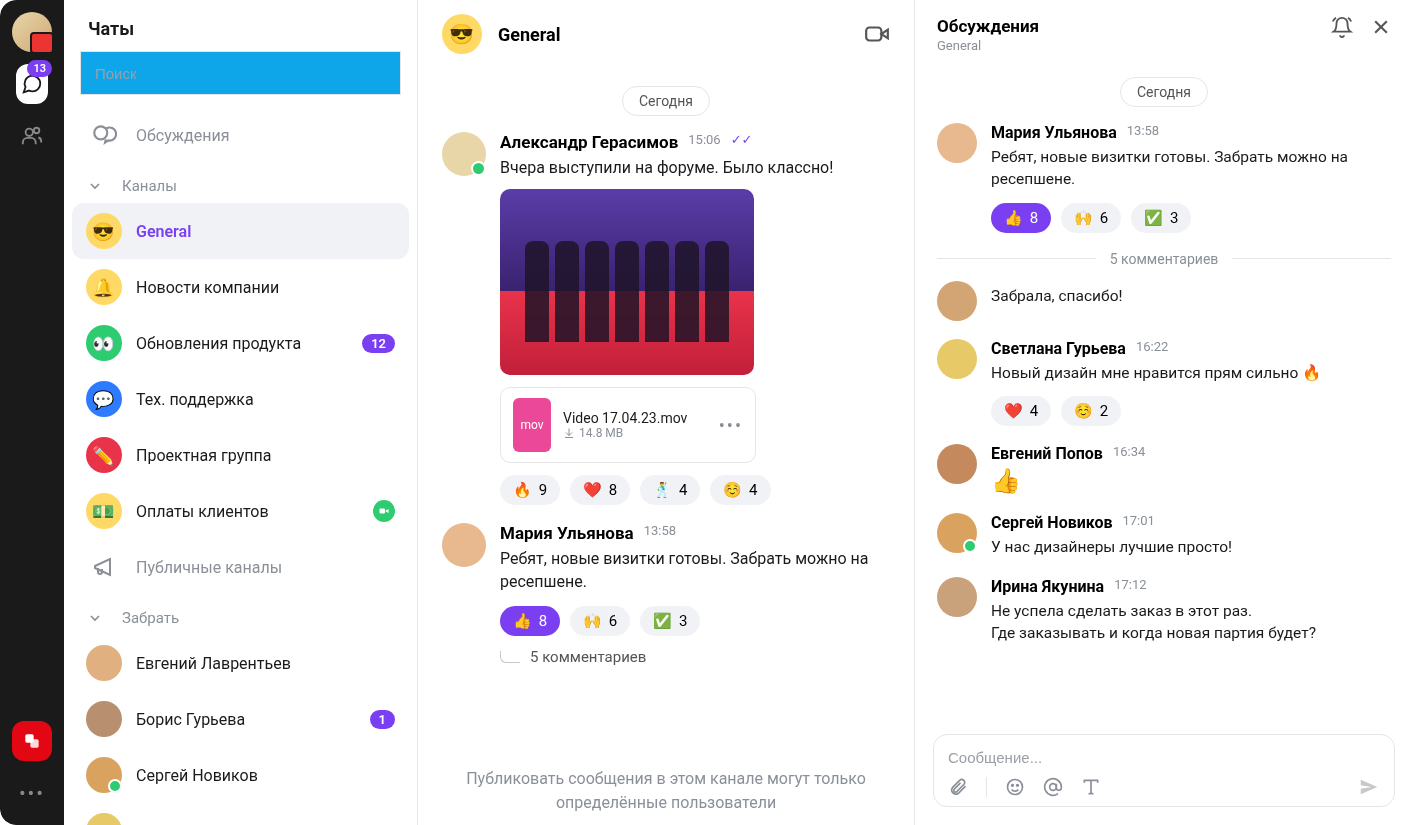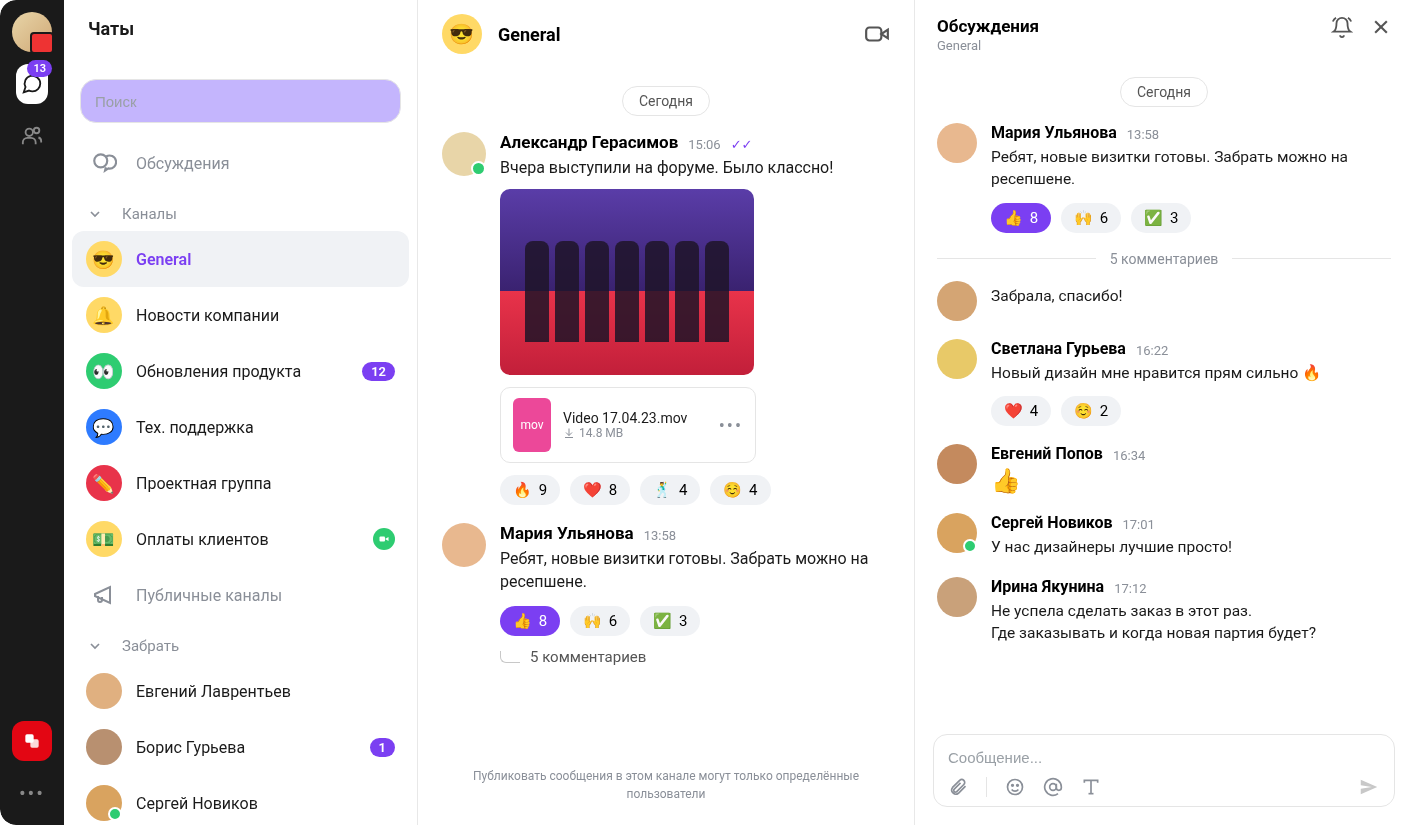--- a/index.html
+++ b/index.html
@@ -10,21 +10,21 @@
 .rail-btn { width: 32px; height: 40px; border-radius: 12px; display: flex; align-items: center; justify-content: center; color: #888; cursor: pointer; position: relative; }
 .rail-btn.active { background: #fff; color: #1a1a1a; }
 .rail-badge { position: absolute; top: -4px; right: -4px; background: #7b3ff2; color: #fff; font-size: 11px; font-weight: 600; padding: 2px 6px; border-radius: 10px; }
 .rail-spacer { flex: 1; }
 .rail-red { width: 40px; height: 40px; border-radius: 12px; background: #e30613; display: flex; align-items: center; justify-content: center; }
 .rail-dots { color: #888; font-size: 20px; letter-spacing: 2px; }
 
 .sidebar { width: 354px; border-right: 1px solid #e8e8e8; display: flex; flex-direction: column; background: #fff; }
 .sidebar-hdr { padding: 18px 24px 12px; font-size: 18px; font-weight: 700; color: #1a1a1a; }
 .search-wrap { padding: 0 16px 12px; }
-.search { width: 100%; height: 44px; border-radius: 16px; border: 1px solid #e5e5e5; padding: 0 14px; font-size: 15px; background: #c4b5fd; color: #333; margin-top: 28px; }
+.search { width: 100%; height: 44px; border-radius: 0; border: 1px solid #e5e5e5; padding: 0 14px; font-size: 15px; background: #0ea5e9; color: #333; }
 .search::placeholder { color: #9aa0a6; }
 .sb-item { display: flex; align-items: center; gap: 14px; padding: 10px 22px; cursor: pointer; color: #1a1a1a; font-size: 16px; position: relative; }
 .sb-item .ico { width: 36px; height: 36px; border-radius: 50%; display: flex; align-items: center; justify-content: center; font-size: 18px; flex-shrink: 0; position: relative; }
 .sb-item.muted { color: #8a8f98; }
 .sb-section { display: flex; align-items: center; gap: 18px; padding: 14px 22px 8px; color: #8a8f98; font-size: 15px; cursor: pointer; }
 .sb-section .chev { width: 18px; }
 .sb-active { background: #f0f2f5; border-radius: 12px; margin: 0 8px; padding: 10px 14px; }
 .sb-active .label { color: #7b3ff2; font-weight: 600; }
 .badge-pill { background: #7b3ff2; color: #fff; font-size: 13px; font-weight: 600; padding: 2px 9px; border-radius: 12px; margin-left: auto; }
 .badge-green { width: 22px; height: 22px; border-radius: 50%; background: #2ecc71; display: flex; align-items: center; justify-content: center; margin-left: auto; }
@@ -37,40 +37,40 @@
 
 .main { flex: 1; display: flex; flex-direction: column; border-right: 1px solid #e8e8e8; min-width: 0; }
 .main-hdr { display: flex; align-items: center; gap: 16px; padding: 14px 24px; }
 .main-hdr .chic { width: 40px; height: 40px; border-radius: 50%; background: #ffd966; display:flex; align-items:center; justify-content:center; font-size:20px; }
 .main-hdr .title { font-size: 18px; font-weight: 700; }
 .main-hdr .cam { margin-left: auto; color: #555; cursor: pointer; }
 .messages { flex: 1; overflow-y: auto; padding: 8px 24px 12px; }
 .date-chip { display: block; margin: 10px auto 16px; width: fit-content; padding: 6px 16px; border: 1px solid #e5e5e5; border-radius: 18px; font-size: 14px; color: #555; }
 .msg { display: flex; gap: 14px; margin-bottom: 18px; }
 .msg .body { flex: 1; min-width: 0; }
-.msg .hdr { display: flex; align-items: flex-end; gap: 10px; }
+.msg .hdr { display: flex; align-items: flex-start; gap: 10px; }
 .msg .name { font-weight: 700; font-size: 17px; }
 .msg .time { color: #8a8f98; font-size: 13px; }
 .msg .checks { color: #7b3ff2; font-size: 13px; }
 .msg .text { font-size: 16px; line-height: 1.45; margin-top: 4px; color: #1a1a1a; }
 .photo { margin-top: 10px; width: 254px; height: 186px; border-radius: 10px; background: linear-gradient(180deg,#5a3da8 0%,#3a2270 55%,#e8334a 55%,#c21f3a 100%); position: relative; overflow: hidden; }
 .photo .people { position:absolute; left:10%; right:10%; top:28%; bottom:18%; display:flex; gap:6px; }
 .photo .people span { flex:1; background: rgba(30,20,40,.85); border-radius: 8px 8px 0 0; }
 .file { margin-top: 12px; display:flex; align-items:center; gap:12px; padding:10px 12px; border:1px solid #e5e5e5; border-radius:10px; width: 256px; }
 .file .ft { width:38px; height:54px; border-radius:6px; background:#ec4899; color:#fff; font-size:12px; font-weight:400; display:flex; align-items:center; justify-content:center; }
 .file .meta { flex:1; }
 .file .fn { font-size:14px; color:#1a1a1a; }
 .file .fs { font-size:12px; color:#8a8f98; display:flex; align-items:center; gap:4px; }
 .file .more { color:#8a8f98; cursor:pointer; font-size: 18px; letter-spacing: 2px; }
 .reacts { display:flex; gap:10px; margin-top:12px; flex-wrap:wrap; }
 .react { display:flex; align-items:center; gap:7px; padding:6px 13px; border-radius:18px; background:#f0f2f5; font-size:15px; cursor:pointer; }
 .react.sel { background:#7b3ff2; color:#fff; }
 .thread-link { display:flex; align-items:center; gap:10px; margin-top:12px; color:#555; font-size:15px; cursor:pointer; }
 .thread-link .ln { width:20px; height:12px; border-left:1px solid #c8c8c8; border-bottom:1px solid #c8c8c8; border-radius:0 0 0 6px; }
-.footer-note { text-align:center; color:#8a8f98; font-size:12px; padding: 10px 40px 22px; line-height:1.5; }
+.footer-note { text-align:center; color:#8a8f98; font-size:16px; padding: 10px 40px 10px; line-height:1.5; }
 
 .thread { width: 498px; display:flex; flex-direction:column; }
 .thread-hdr { display:flex; align-items:flex-start; padding:16px 22px 10px; gap:12px; }
 .thread-hdr .tit { font-size:17px; font-weight:700; }
 .thread-hdr .sub { font-size:13px; color:#8a8f98; margin-top:2px; }
 .thread-hdr .actions { margin-left:auto; display:flex; gap:18px; align-items:center; color:#555; }
 .thread-body { flex:1; overflow-y:auto; padding: 4px 22px 8px; }
 .thread .msg .name { font-size:16px; }
 .thread .msg .text { font-size:15.5px; }
 .sep { display:flex; align-items:center; gap:14px; margin:6px 0 14px; color:#8a8f98; font-size:14px; }

